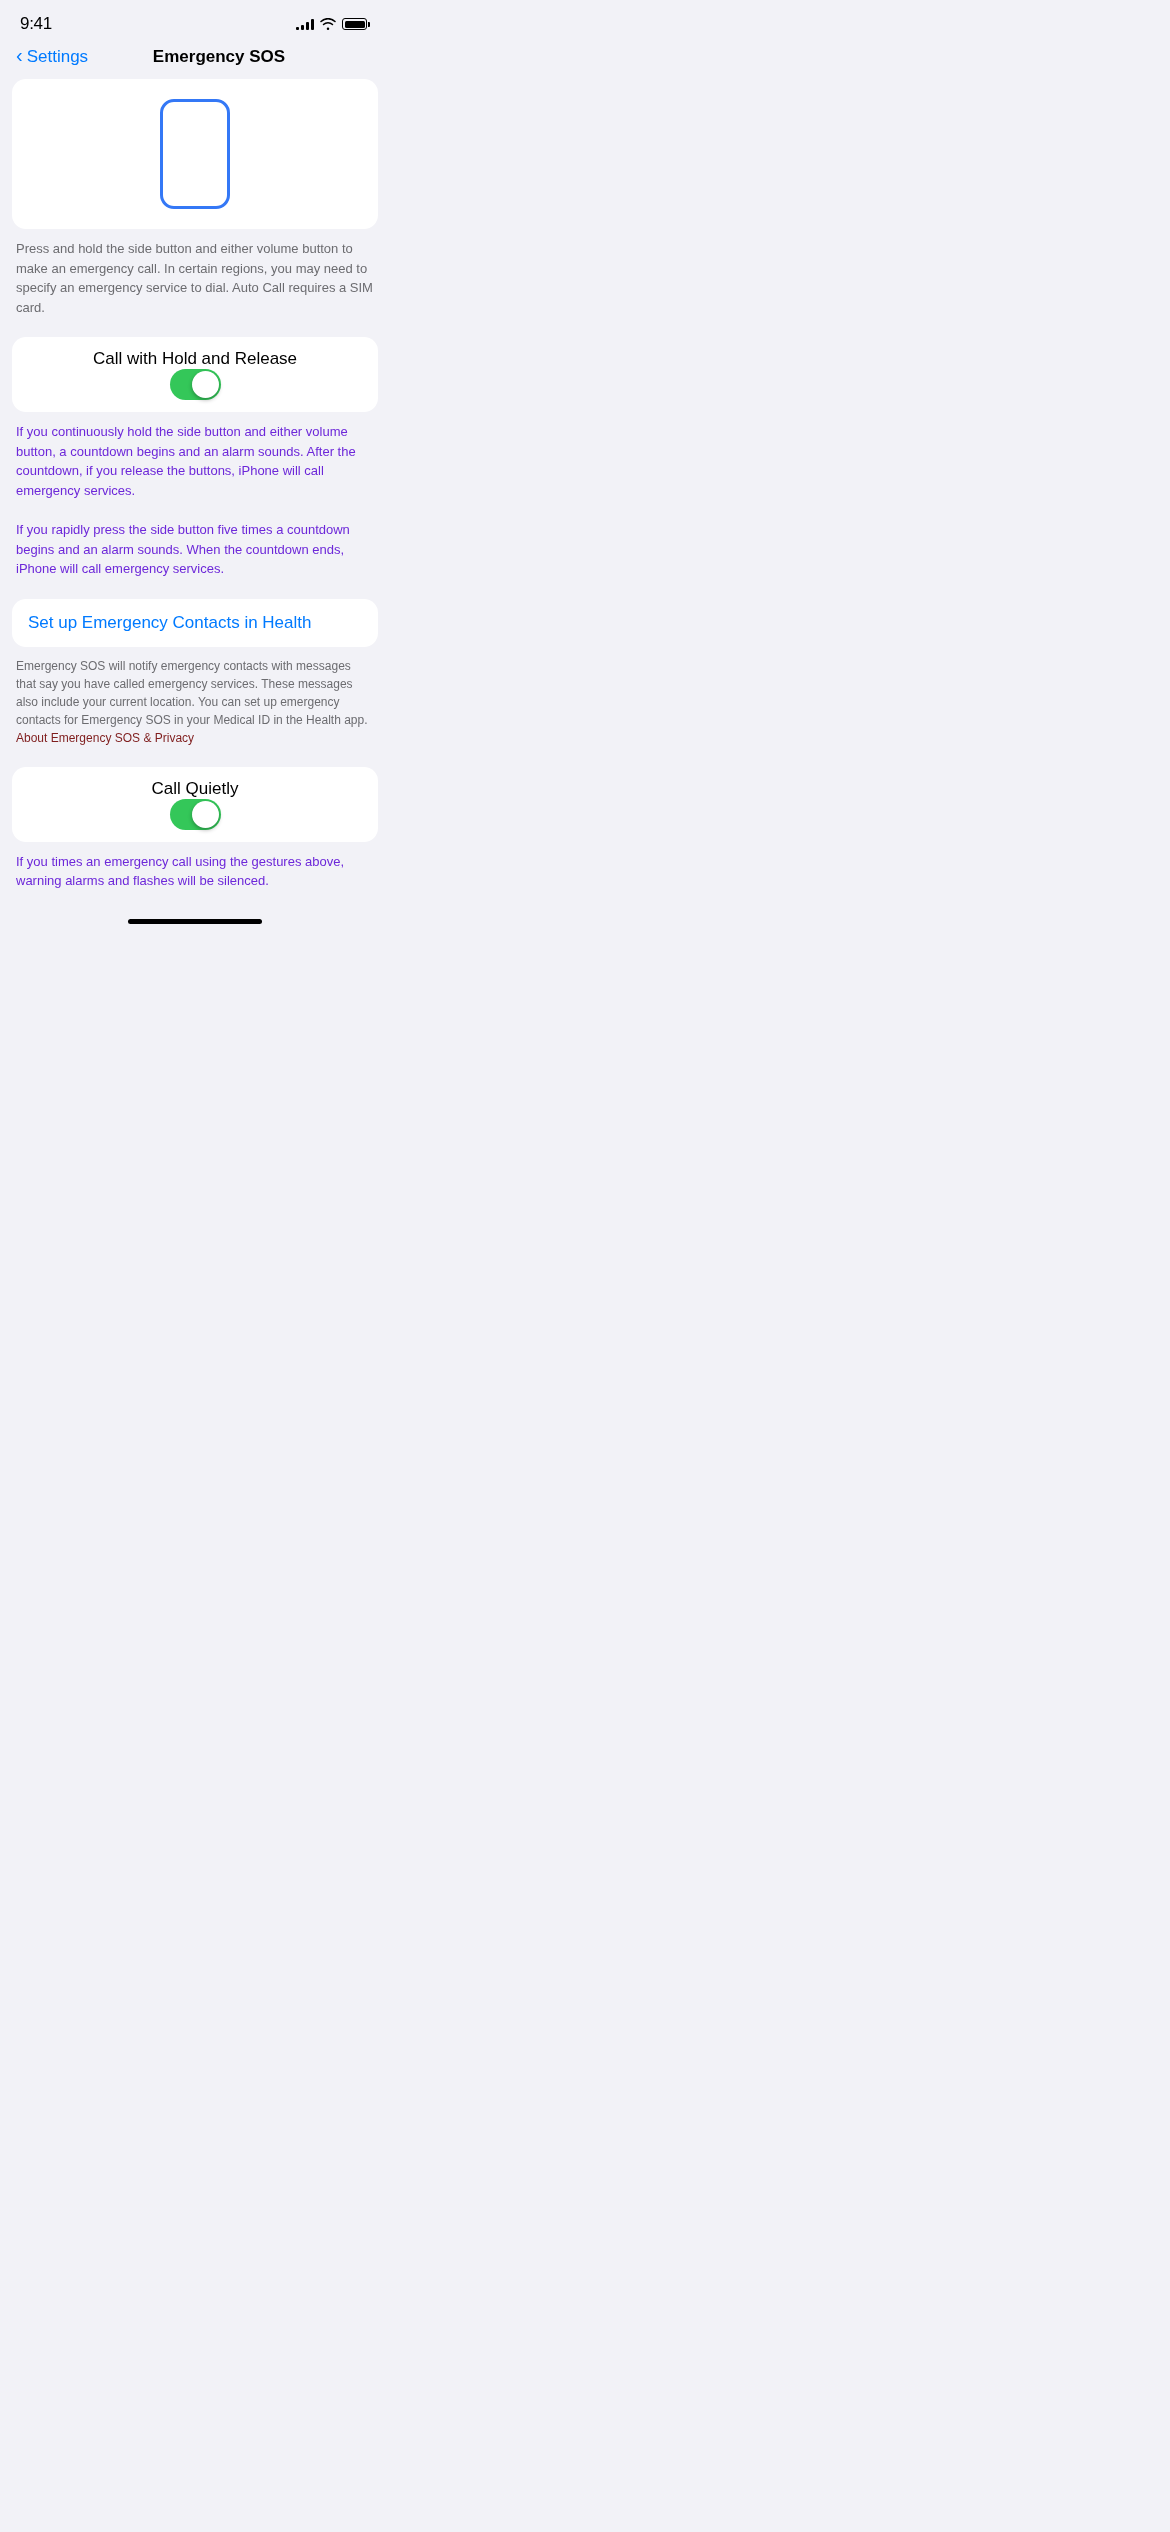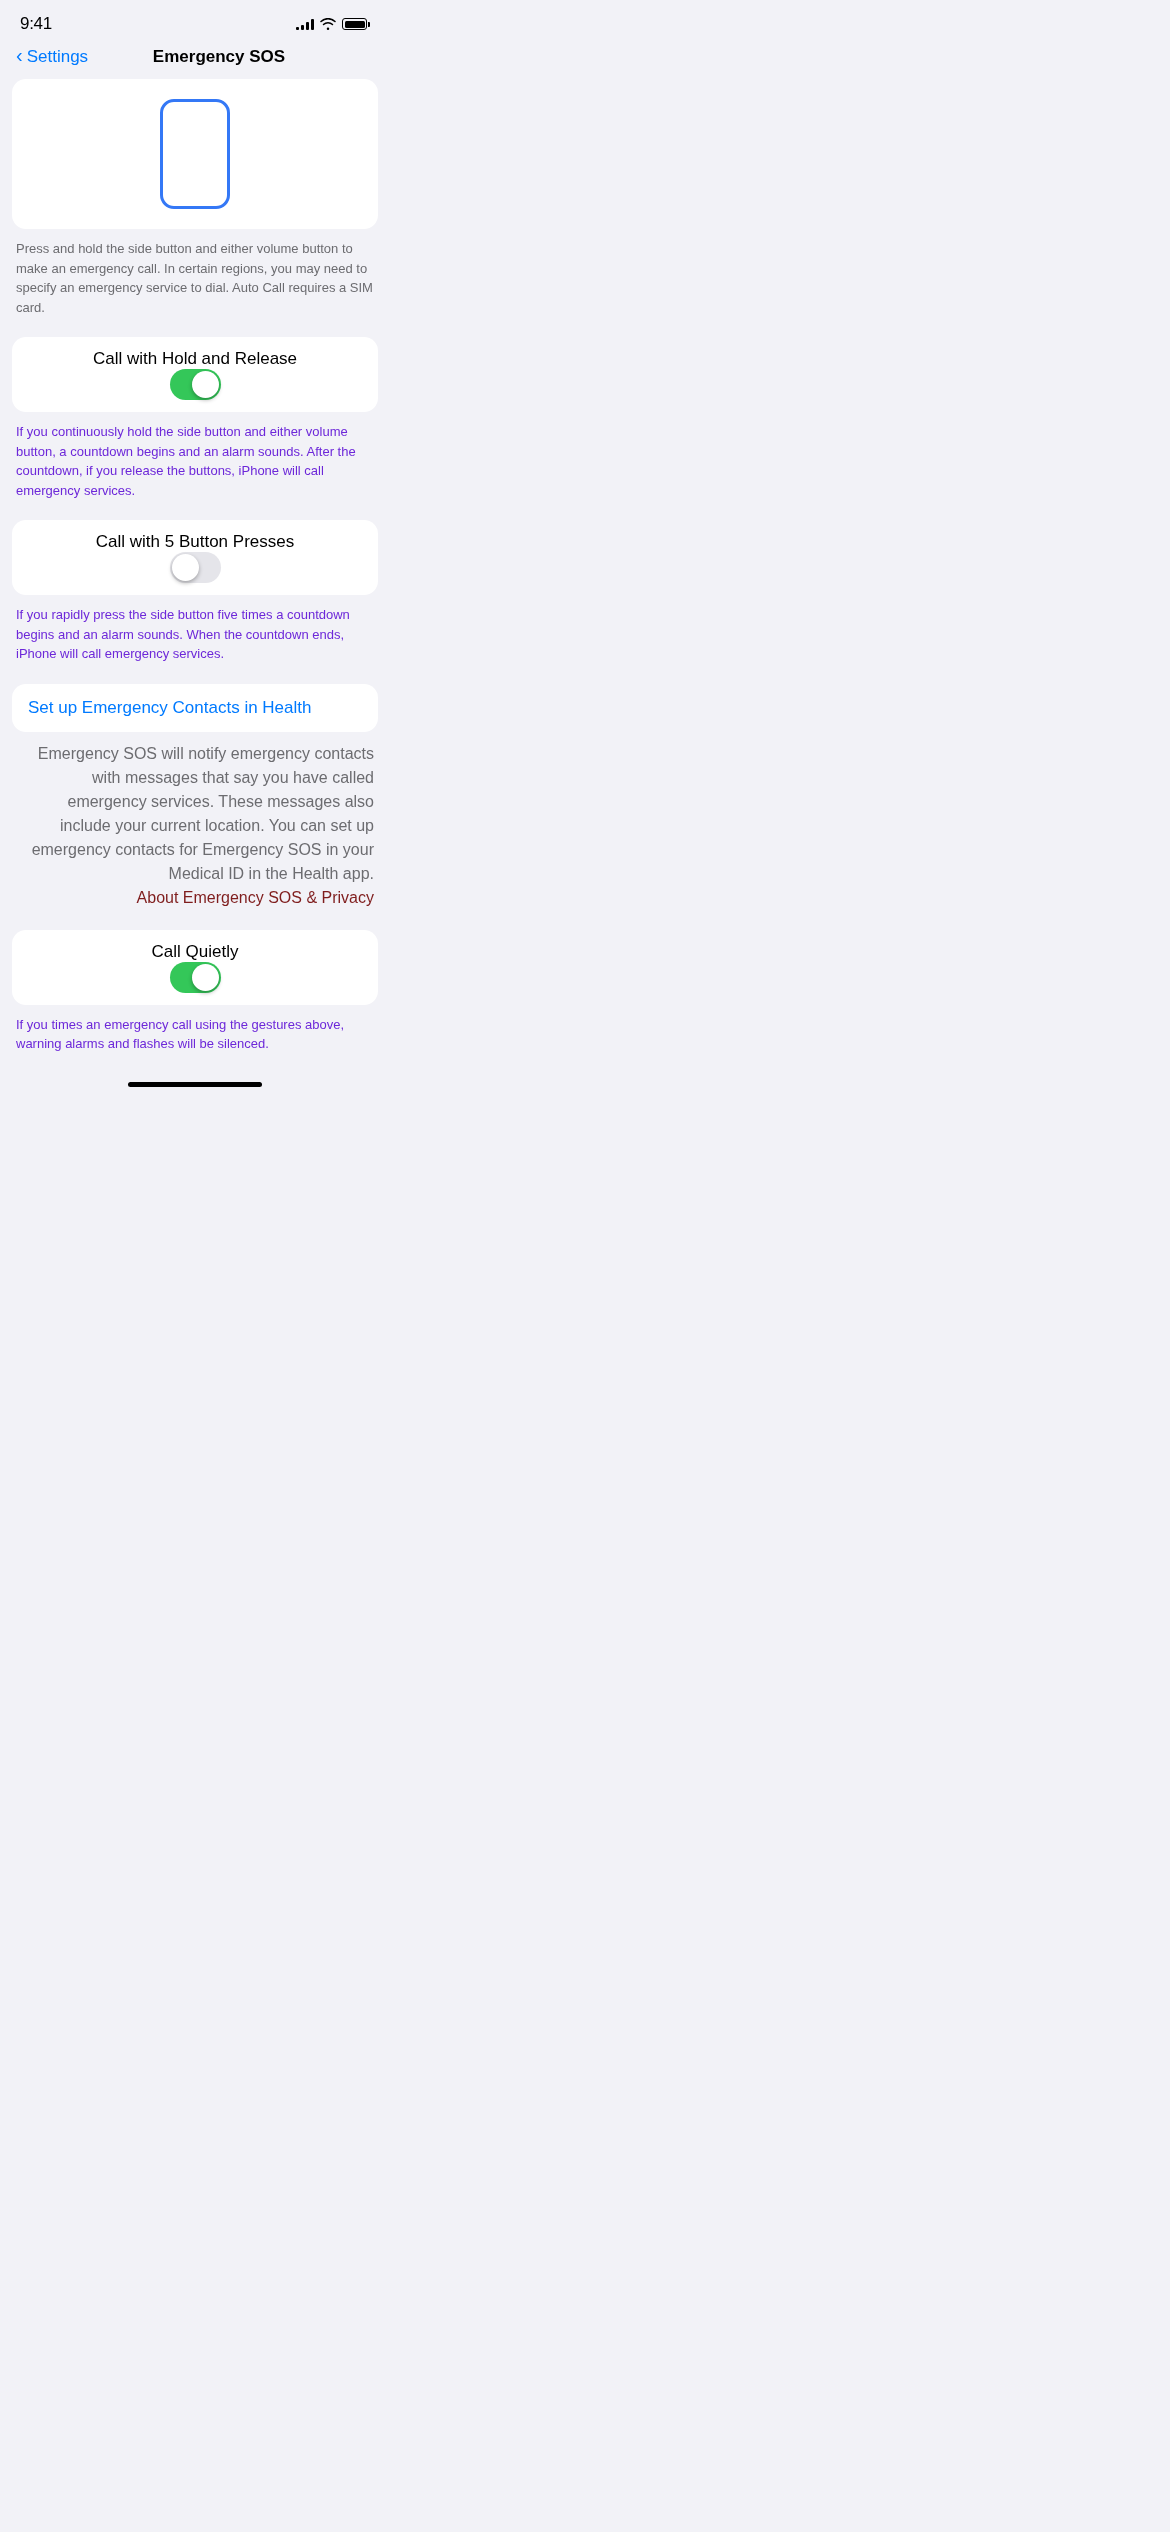--- a/index.html
+++ b/index.html
@@ -200,25 +200,24 @@
       margin-bottom: 10px;
       cursor: pointer;
     }
     .link-text {
       font-size: 17px;
       color: #007aff;
     }
 
     
     .privacy-text {
-      font-size: 16px;
+      font-size: 12px;
       color: #6c6c70;
       line-height: 1.5;
       margin: 0 4px 20px 4px;
-      text-align: right;
     }
     .privacy-link {
       color: #7f1d1d;
       text-decoration: none;
     }
 
     
     .home-indicator {
       display: flex;
       justify-content: center;
@@ -287,28 +286,20 @@
     <div class="toggle-row">
       <span class="toggle-label">Call with Hold and Release</span>
       <div class="toggle-switch on">
         <div class="toggle-knob"></div>
       </div>
     </div>
   </div>
 
   <p class="section-description">If you continuously hold the side button and either volume button, a countdown begins and an alarm sounds. After the countdown, if you release the buttons, iPhone will call emergency services.</p>
 
-  <div class="toggle-card">
-    <div class="toggle-row">
-      <span class="toggle-label">Call with 5 Button Presses</span>
-      <div class="toggle-switch off">
-        <div class="toggle-knob"></div>
-      </div>
-    </div>
-  </div>
 
   <p class="section-description">If you rapidly press the side button five times a countdown begins and an alarm sounds. When the countdown ends, iPhone will call emergency services.</p>
 
   <div class="link-card">
     <span class="link-text">Set up Emergency Contacts in Health</span>
   </div>
 
   <p class="privacy-text">
     <span>Emergency SOS will notify emergency contacts with messages that say you have called emergency services. These messages also include your current location. You can set up emergency contacts for Emergency SOS in your Medical ID in the Health app.</span>
     <br>

